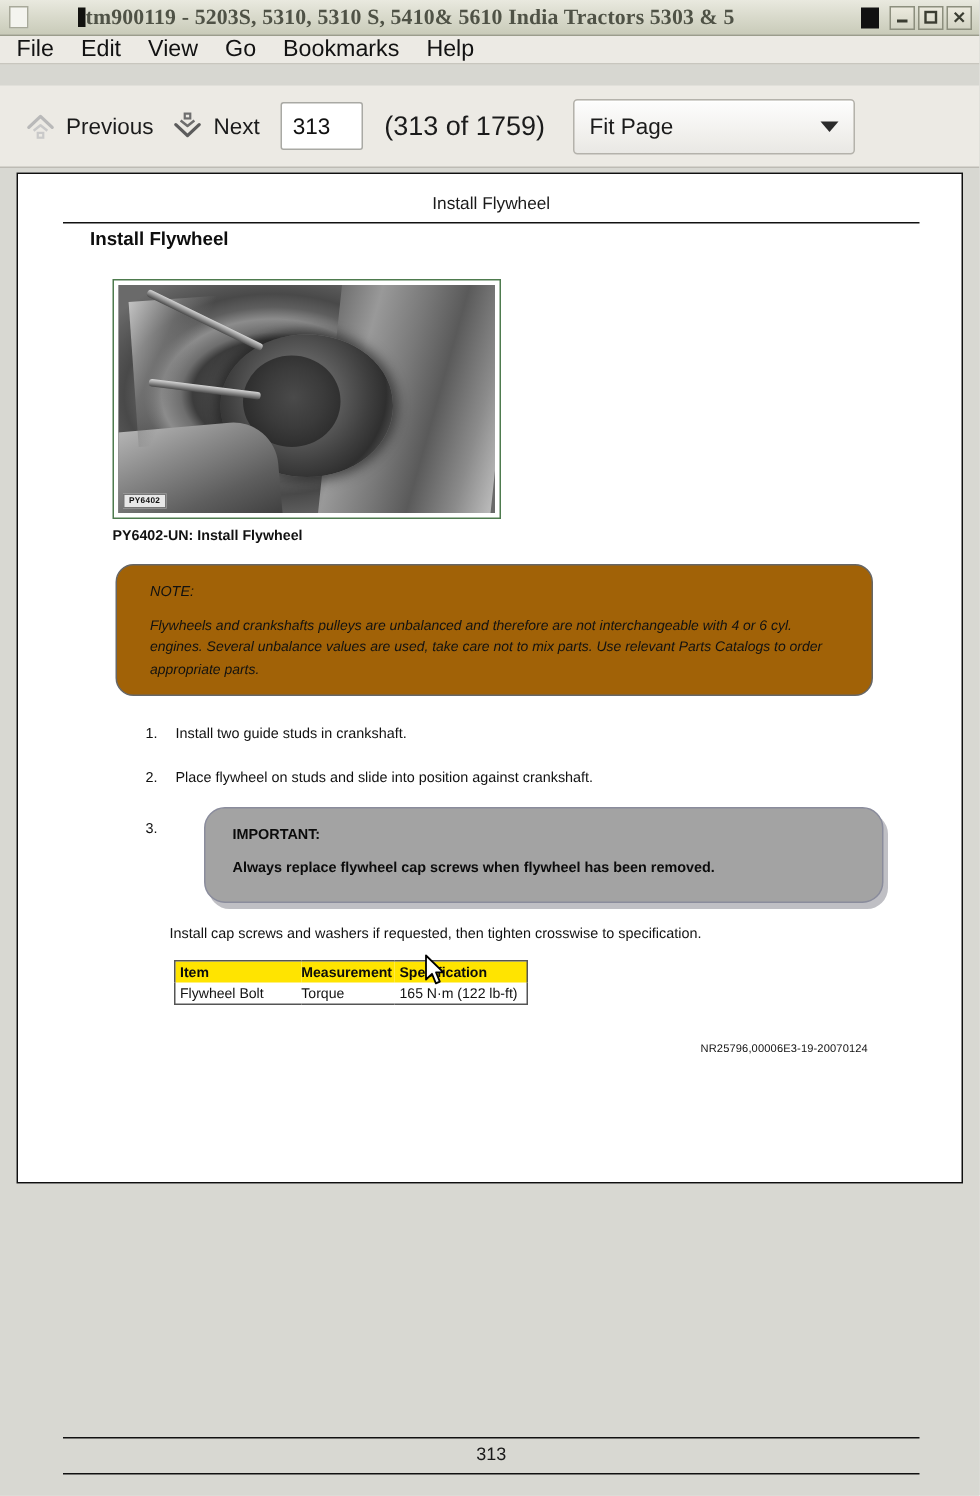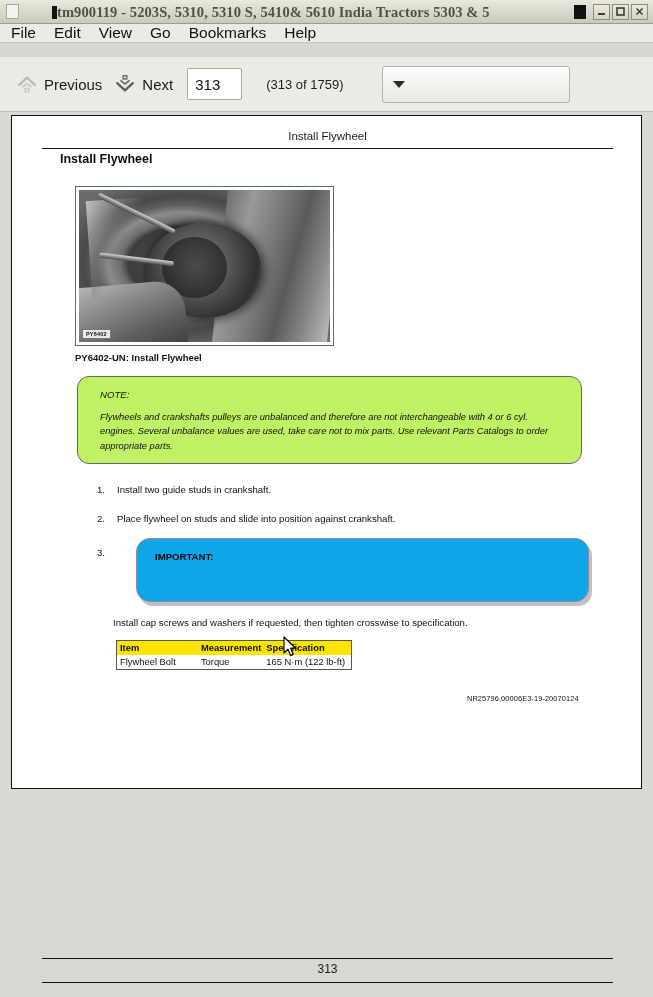--- a/index.html
+++ b/index.html
@@ -108,23 +108,23 @@
     border: 1px solid #a9a9a4;
     border-radius: 2px;
     background: #fff;
     font-family: "Liberation Sans", sans-serif;
     font-size: 15px;
     color: #111;
     padding: 0 7px;
     outline: none;
   }
   .page-count {
-    font-size: 13px;
+    font-size: 18px;
     color: #1b1b1b;
-    margin-left: 24px;
+    margin-left: 14px;
   }
   .zoom-select {
     position: absolute; left: 382px; top: 66px;
     width: 188px; height: 37px;
     border: 1px solid #b4b2ab;
     border-radius: 3px;
     background: linear-gradient(to bottom, #fdfdfd 0%, #f3f2ef 55%, #e9e8e4 100%);
     display: flex; align-items: center;
     padding: 0 10px;
     box-shadow: 0 1px 0 rgba(255,255,255,0.8) inset;
@@ -256,21 +256,21 @@
     position: absolute; left: 63px; top: 236px;
     font-size: 9.5px; font-weight: bold; color: #111;
   }
 
   
   .note-box {
     position: absolute; left: 65px; top: 260px;
     width: 505px; height: 88px;
     border: 1px solid #666;
     border-radius: 12px;
-    background: #bef264;
+    background: #a16207;
     padding: 12px 20px 10px 22px;
   }
   .note-title {
     font-size: 9.6px; font-style: italic; color: #111;
     margin-bottom: 10px;
   }
   .note-body {
     font-size: 9.3px; font-style: italic; color: #111;
     line-height: 1.55;
   }
@@ -290,21 +290,21 @@
     position: absolute; left: 127px; top: 426px;
     width: 453px; height: 64px;
     background: #bfbfc4;
     border-radius: 14px;
   }
   .imp-box {
     position: absolute; left: 124px; top: 422px;
     width: 453px; height: 64px;
     border: 1px solid #8a8c9c;
     border-radius: 14px;
-    background: #0ea5e9;
+    background: #a3a3a3;
     padding: 12px 16px 10px 18px;
   }
   .imp-title { font-size: 9.6px; font-weight: bold; color: #0b0b0b; margin-bottom: 11px;}
   .imp-body { font-size: 9.6px; font-weight: bold; color: #0b0b0b; }
 
   .para-install {
     position: absolute; left: 101px; top: 501px;
     font-size: 9.6px; color: #111;
   }
 
@@ -404,20 +404,21 @@
       </svg>
       <span class="tool-label">Next</span>
     </div>
 
     <input class="page-input" type="text" value="313" style="">
 
     <span class="page-count">(313 of 1759)</span>
   </div>
 
   <div class="zoom-select">
+    <span class="zlabel">Fit Page</span>
     <span class="caret-down"></span>
   </div>
 
   <div class="viewer">
     <div class="paper">
 
       <div class="doc-header">Install Flywheel</div>
       <div class="hrule rule-top"></div>
 
       <div class="sec-title">Install Flywheel</div>
@@ -449,20 +450,21 @@
         <span class="num">2.</span>
         <span class="txt">Place flywheel on studs and slide into position against crankshaft.</span>
       </div>
       <div class="step step3">
         <span class="num">3.</span>
       </div>
 
       <div class="imp-shadow"></div>
       <div class="imp-box">
         <div class="imp-title">IMPORTANT:</div>
+        <div class="imp-body">Always replace flywheel cap screws when flywheel has been removed.</div>
       </div>
 
       <div class="para-install">Install cap screws and washers if requested, then tighten crosswise to specification.</div>
 
       <table class="spec-table">
         <thead>
           <tr>
             <th class="col-item">Item</th>
             <th class="col-meas">Measurement</th>
             <th class="col-spec">Specification</th>

